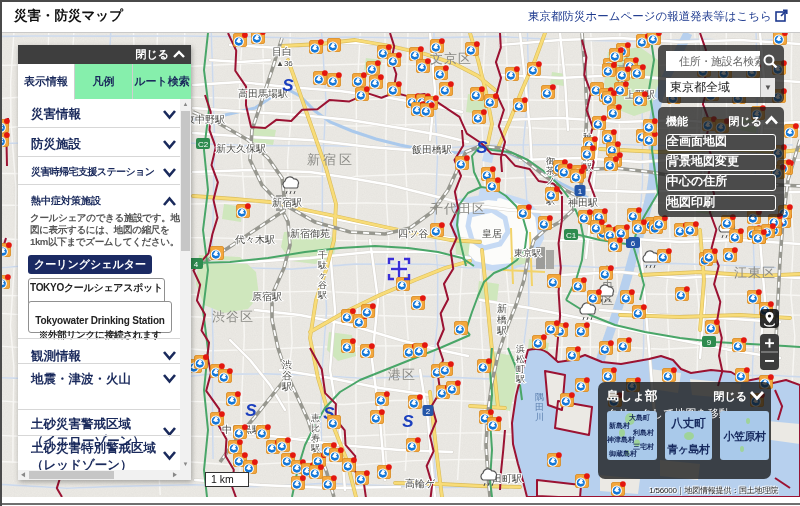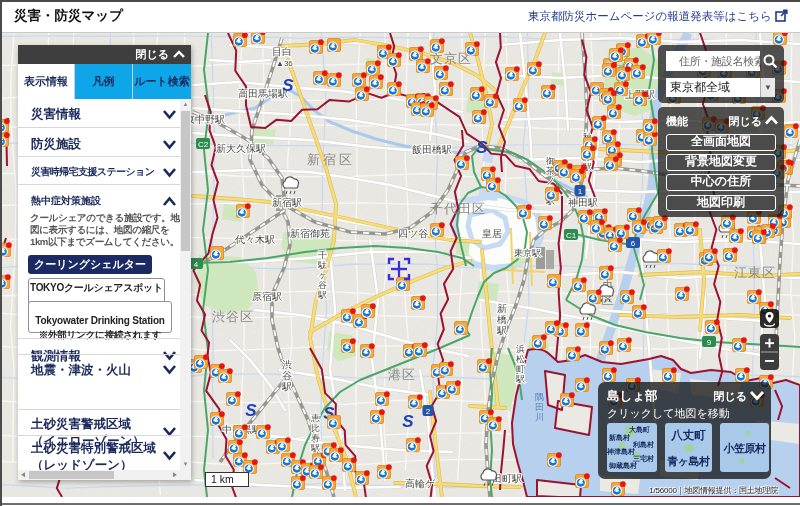--- a/index.html
+++ b/index.html
@@ -8,21 +8,21 @@
 #header .title{position:absolute;left:14px;top:7px;font-size:13.5px;font-weight:bold;color:#111;}
 #header .link{position:absolute;right:12px;top:9px;font-size:11.5px;color:#1e3a8f;white-space:nowrap;}
 #map{position:absolute;left:0;top:33px;width:800px;height:464px;overflow:hidden;}
 #footer{position:absolute;left:0;top:497px;width:800px;height:9px;background:#fff;border-bottom:3px solid #fff;}
 #footline{position:absolute;left:0;top:503px;width:800px;height:2px;background:#6f6f6f;}
 
 #lp{position:absolute;left:18px;top:45px;width:173px;height:435px;background:#fff;z-index:20;box-shadow:1px 2px 5px rgba(0,0,0,.3);}
 #lp .hd{position:absolute;left:0;top:0;width:173px;height:19px;background:#3e3e3e;color:#fff;font-size:11px;font-weight:bold;text-align:right;line-height:19px;padding-right:22px;}
 #lp .hd svg{position:absolute;right:6px;top:4px;}
 #lp .tabs{position:absolute;left:0;top:19px;width:173px;height:35px;border-bottom:1px solid #9a9a9a;padding-left:44px;}
-#lp .tab{position:absolute;top:0;height:35px;background:#0ea5e9;color:#1a2a5c;font-size:11px;font-weight:bold;text-align:center;line-height:35px;border-right:1px solid #cfcfcf;}
+#lp .tab{position:absolute;top:0;height:35px;background:#86efac;color:#1a2a5c;font-size:11px;font-weight:bold;text-align:center;line-height:35px;border-right:1px solid #cfcfcf;}
 #lp .tab.on{background:#fff;border-bottom:1px solid #fff;height:36px;}
 .item{position:absolute;left:0;width:162px;color:#1a2a5c;font-weight:bold;border-top:1px solid #d7d7d7;}
 .item .tx{position:absolute;left:13px;}
 .chev{position:absolute;right:3px;}
 .desc{position:absolute;left:12px;width:156px;color:#555;font-size:9.6px;line-height:12px;letter-spacing:-0.4px;}
 .btn1{position:absolute;left:10px;width:124px;height:19px;background:#1b2a63;color:#fff;font-size:11px;font-weight:bold;text-align:center;line-height:19px;border-radius:3px;}
 .btn2{position:absolute;left:10px;background:#fff;border:1px solid #909090;border-radius:3px;color:#222;text-align:center;}
 
 #vsb{position:absolute;right:0;top:54px;width:11px;height:371px;background:#f1f1f1;}
 #vsb .th{position:absolute;left:1px;top:12px;width:9px;height:140px;background:#c6c6c6;}
@@ -32,30 +32,30 @@
 
 #sp{position:absolute;left:658px;top:45px;width:126px;height:58px;background:rgba(25,25,25,.74);border-radius:5px;z-index:20;}
 #sp .inp{position:absolute;left:8px;top:6px;width:94px;height:20px;background:#fff;font-size:11px;letter-spacing:-0.3px;color:#666;line-height:20px;padding-left:13px;white-space:nowrap;overflow:hidden;}
 #sp .mag{position:absolute;left:104px;top:6px;width:16px;height:20px;}
 #sp .sel{position:absolute;left:8px;top:33px;width:109px;height:19px;background:#fff;font-size:12px;color:#1a1a1a;line-height:19px;padding-left:4px;}
 #sp .db{position:absolute;right:0;top:0;width:15px;height:19px;background:#e8e8e8;border-left:1px solid #aaa;color:#555;font-size:8px;text-align:center;line-height:19px;}
 
 #fp{position:absolute;left:658px;top:107px;width:126px;height:110px;background:rgba(25,25,25,.74);border-radius:5px;z-index:20;color:#fff;}
 #fp .t1{position:absolute;left:8px;top:7px;font-size:11px;font-weight:bold;}
 #fp .t2{position:absolute;right:22px;top:7px;font-size:11px;font-weight:bold;}
-#fp .fb{position:absolute;left:8px;width:110px;height:16.5px;background:#4b4b4b;border:1.5px solid #fff;border-radius:3px;font-size:12px;font-weight:bold;text-align:center;line-height:13px;}
+#fp .fb{position:absolute;left:8px;width:110px;height:16.5px;background:#4b4b4b;border:1.5px solid #fff;border-radius:3px;font-size:12px;font-weight:bold;line-height:13px;}
 
 #geo{position:absolute;left:760px;top:309px;width:19px;height:19px;background:rgba(10,10,10,.85);border-radius:4px;z-index:20;}
 #zb{position:absolute;left:760px;top:334px;width:19px;height:36px;background:#3d3d3d;border-radius:4px;z-index:20;color:#fff;font-weight:bold;}
 
 #ip{position:absolute;left:598px;top:382px;width:173px;height:97px;background:rgba(18,18,18,.76);border-radius:7px;z-index:20;color:#fff;}
 #ip .t1{position:absolute;left:9px;top:6px;font-size:12.5px;font-weight:bold;}
 #ip .t2{position:absolute;right:24px;top:7px;font-size:11px;font-weight:bold;}
 #ip .t3{position:absolute;left:9px;top:24px;font-size:11px;}
-.ib{position:absolute;top:41px;height:49px;background:#a9c9ea;border-radius:3px;color:#16295e;font-weight:bold;overflow:hidden;font-size:11.5px;}
+.ib{position:absolute;top:29px;height:49px;background:#a9c9ea;border-radius:3px;color:#16295e;font-weight:bold;overflow:hidden;font-size:11.5px;}
 
 #sc{position:absolute;left:205px;top:472px;width:44px;height:15px;background:#fff;border:1px solid #333;font-size:10.5px;color:#111;line-height:13px;padding-left:5px;z-index:15;}
 #at{position:absolute;left:0;top:485px;width:778px;text-align:right;font-size:8px;letter-spacing:-0.2px;color:#222;z-index:15;text-shadow:0 0 2px #fff,0 0 2px #fff,1px 1px 0 #fff,-1px -1px 0 #fff;}
 </style></head><body>
 <div id="frame"></div>
 <div id="map"><svg width="800" height="464" viewBox="0 0 800 464">
       <defs>
         <filter id="nz">
           <feTurbulence type="fractalNoise" baseFrequency="0.9" numOctaves="2" stitchTiles="stitch"></feTurbulence>
           <feColorMatrix type="matrix" values="0 0 0 0 0.45 0 0 0 0 0.44 0 0 0 0 0.42 0 0 0 0.5 0"></feColorMatrix>
@@ -1688,21 +1688,21 @@
     <div class="btn1" style="top:70px;">クーリングシェルター</div>
     <div class="btn2" style="top:93px;width:137px;height:28px;font-size:10px;line-height:17px;letter-spacing:-0.3px;">TOKYOクールシェアスポット</div>
     <div class="btn2" style="top:116px;width:144px;height:32px;font-size:10px;line-height:14px;padding-top:12px;letter-spacing:-0.2px;">Tokyowater Drinking Station<br><span style="font-size:9.5px;">※外部リンクに接続されます</span></div>
   </div>
   <div class="item" style="top:293px;height:29px;">
       <span class="tx" style="top:9px;font-size:12.5px;">観測情報</span>
       <span class="chev" style="top:9px;"><svg width="15" height="13" viewBox="0 0 15 13">
           <path d="M2,3 L7.5,9.5 L13,3" stroke="#1a2a5c" stroke-width="2.6" fill="none"></path>
         </svg></span>
     </div>
-  <div class="item" style="top:309px;height:26px;">
+  <div class="item" style="top:318px;height:26px;">
       <span class="tx" style="top:7px;font-size:12.5px;">地震・津波・火山</span>
       <span class="chev" style="top:7px;"><svg width="15" height="13" viewBox="0 0 15 13">
           <path d="M2,3 L7.5,9.5 L13,3" stroke="#1a2a5c" stroke-width="2.6" fill="none"></path>
         </svg></span>
     </div>
   <div class="item" style="top:364px;height:42px;padding-left:36px;">
       <span class="tx" style="top:6px;font-size:12.5px;line-height:17px;">土砂災害警戒区域<br>（イエローゾーン）</span>
       <span class="chev" style="top:14px;"><svg width="15" height="13" viewBox="0 0 15 13">
           <path d="M2,3 L7.5,9.5 L13,3" stroke="#1a2a5c" stroke-width="2.6" fill="none"></path>
         </svg></span>

